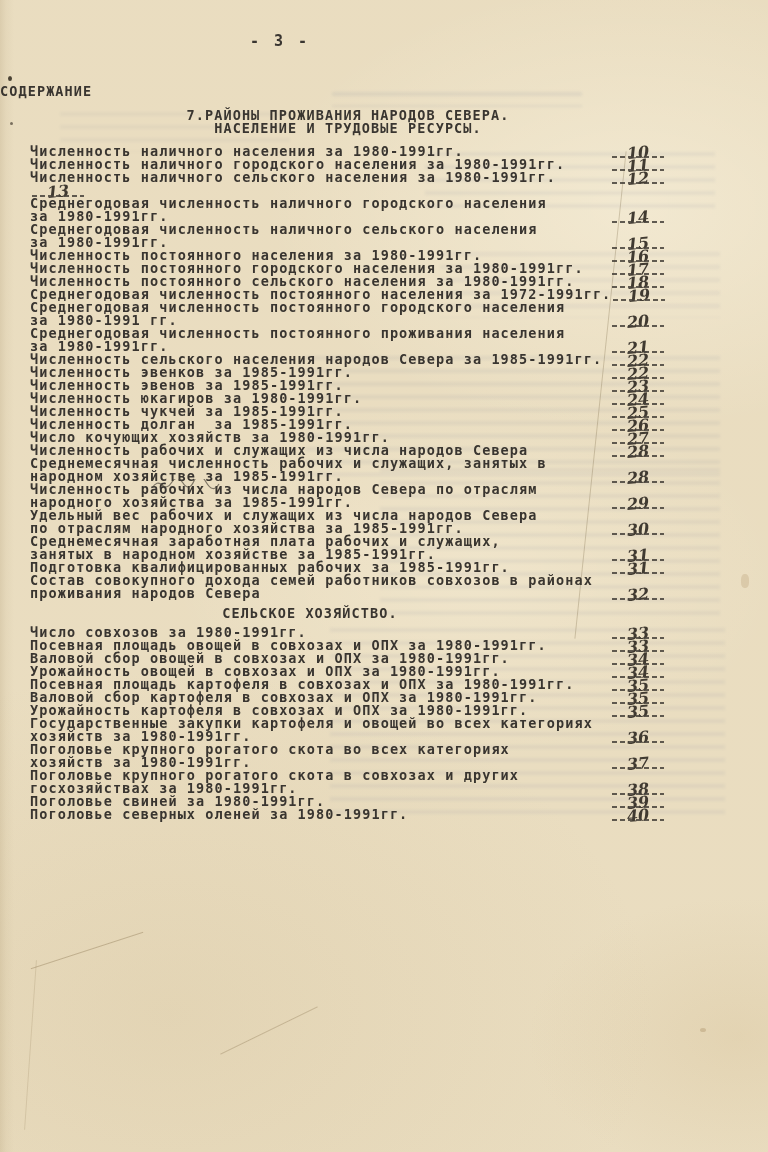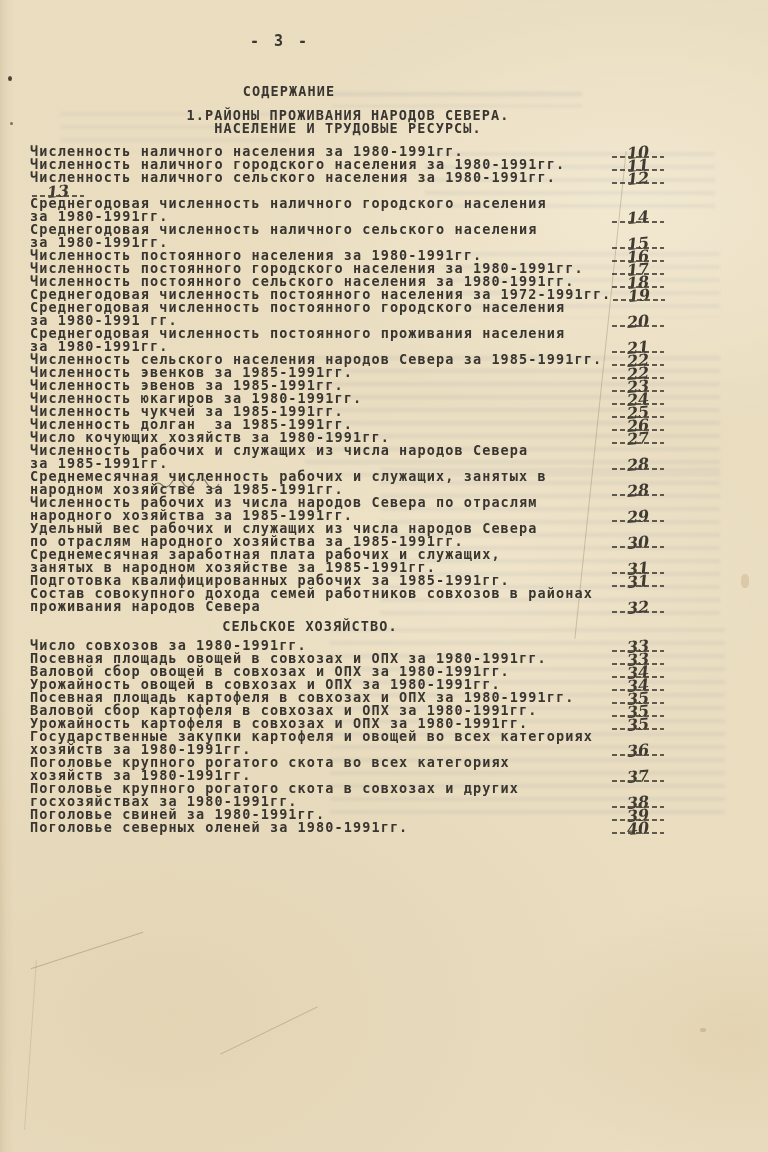--- a/index.html
+++ b/index.html
@@ -12,21 +12,21 @@
       radial-gradient(ellipse 420px 260px at 62% 50%, rgba(255,248,230,0.28), transparent 72%),
       radial-gradient(ellipse 680px 480px at 22% 88%, rgba(186,160,110,0.14), transparent 72%),
       radial-gradient(ellipse 300px 200px at 96% 90%, rgba(196,168,116,0.18), transparent 70%),
       linear-gradient(90deg, rgba(130,105,60,0.14) 0px, rgba(130,105,60,0.05) 6px, transparent 14px),
       linear-gradient(0deg, rgba(150,125,80,0.05), rgba(150,125,80,0.05));
     font-family:"DejaVu Sans Mono","Liberation Mono",monospace;
     color:#393530;
   }
   .typed{font-weight:bold;font-size:13.5px;letter-spacing:1.1px;}
   .hdr-num{position:absolute;top:32px;left:250px;font-size:15px;letter-spacing:3px;font-weight:bold;}
-  .doc-title{position:absolute;top:83px;left:0;width:578px;text-align:center;font-weight:bold;}
+  .doc-title{position:absolute;top:83px;left:0;width:578px;text-align:left;font-weight:bold;}
   .content{position:absolute;left:30px;top:109px;width:636px;}
   .sec-heading{text-align:center;font-weight:bold;}
   .sec-heading .hline{height:13px;line-height:13px;white-space:pre;}
   .sec-0{margin-bottom:10px;}
   .sec-1{margin-top:7px;margin-bottom:6px;transform:translateX(-38px);}
   .entry{display:flex;justify-content:space-between;align-items:flex-end;}
   .etext{flex:0 1 auto;}
   .line{height:13px;line-height:13px;white-space:pre;}
   .epage{flex:0 0 56px;position:relative;height:13px;}
   .epage::after{
@@ -83,21 +83,21 @@
   <div class="speck s1"></div>
   <div class="speck s2"></div>
   <div class="speck s3"></div>
   <div class="speck s4"></div>
 
   <div class="hdr-num typed">- 3 -</div>
   <div class="doc-title typed">СОДЕРЖАНИЕ</div>
 
   <div class="content typed" id="toc">
       <div class="sec-heading sec-0">
-        <div class="hline">1.РАЙОНЫ ПРОЖИВАНИЯ НАРОДОВ СЕВЕРА.</div>
+        <div class="hline">7.РАЙОНЫ ПРОЖИВАНИЯ НАРОДОВ СЕВЕРА.</div>
         <div class="hline">НАСЕЛЕНИЕ И ТРУДОВЫЕ РЕСУРСЫ.</div>
       </div>
       <div class="entry">
         <div class="etext">
           <div class="line">Численность наличного населения за 1980-1991гг.</div>
         </div>
         <div class="epage">
           <span class="pnum">10</span>
         </div>
       </div>
@@ -242,21 +242,20 @@
         <div class="etext">
           <div class="line">Число кочующих хозяйств за 1980-1991гг.</div>
         </div>
         <div class="epage">
           <span class="pnum">27</span>
         </div>
       </div>
       <div class="entry">
         <div class="etext">
           <div class="line">Численность рабочих и служащих из числа народов Севера</div>
-          <div class="line">за 1985-1991гг.</div>
         </div>
         <div class="epage">
           <span class="pnum">28</span>
         </div>
       </div>
       <div class="entry">
         <div class="etext">
           <div class="line">Среднемесячная численность рабочих и служащих, занятых в</div>
           <div class="line">народном хозяйстве за 1985-1991гг.</div>
         </div>

